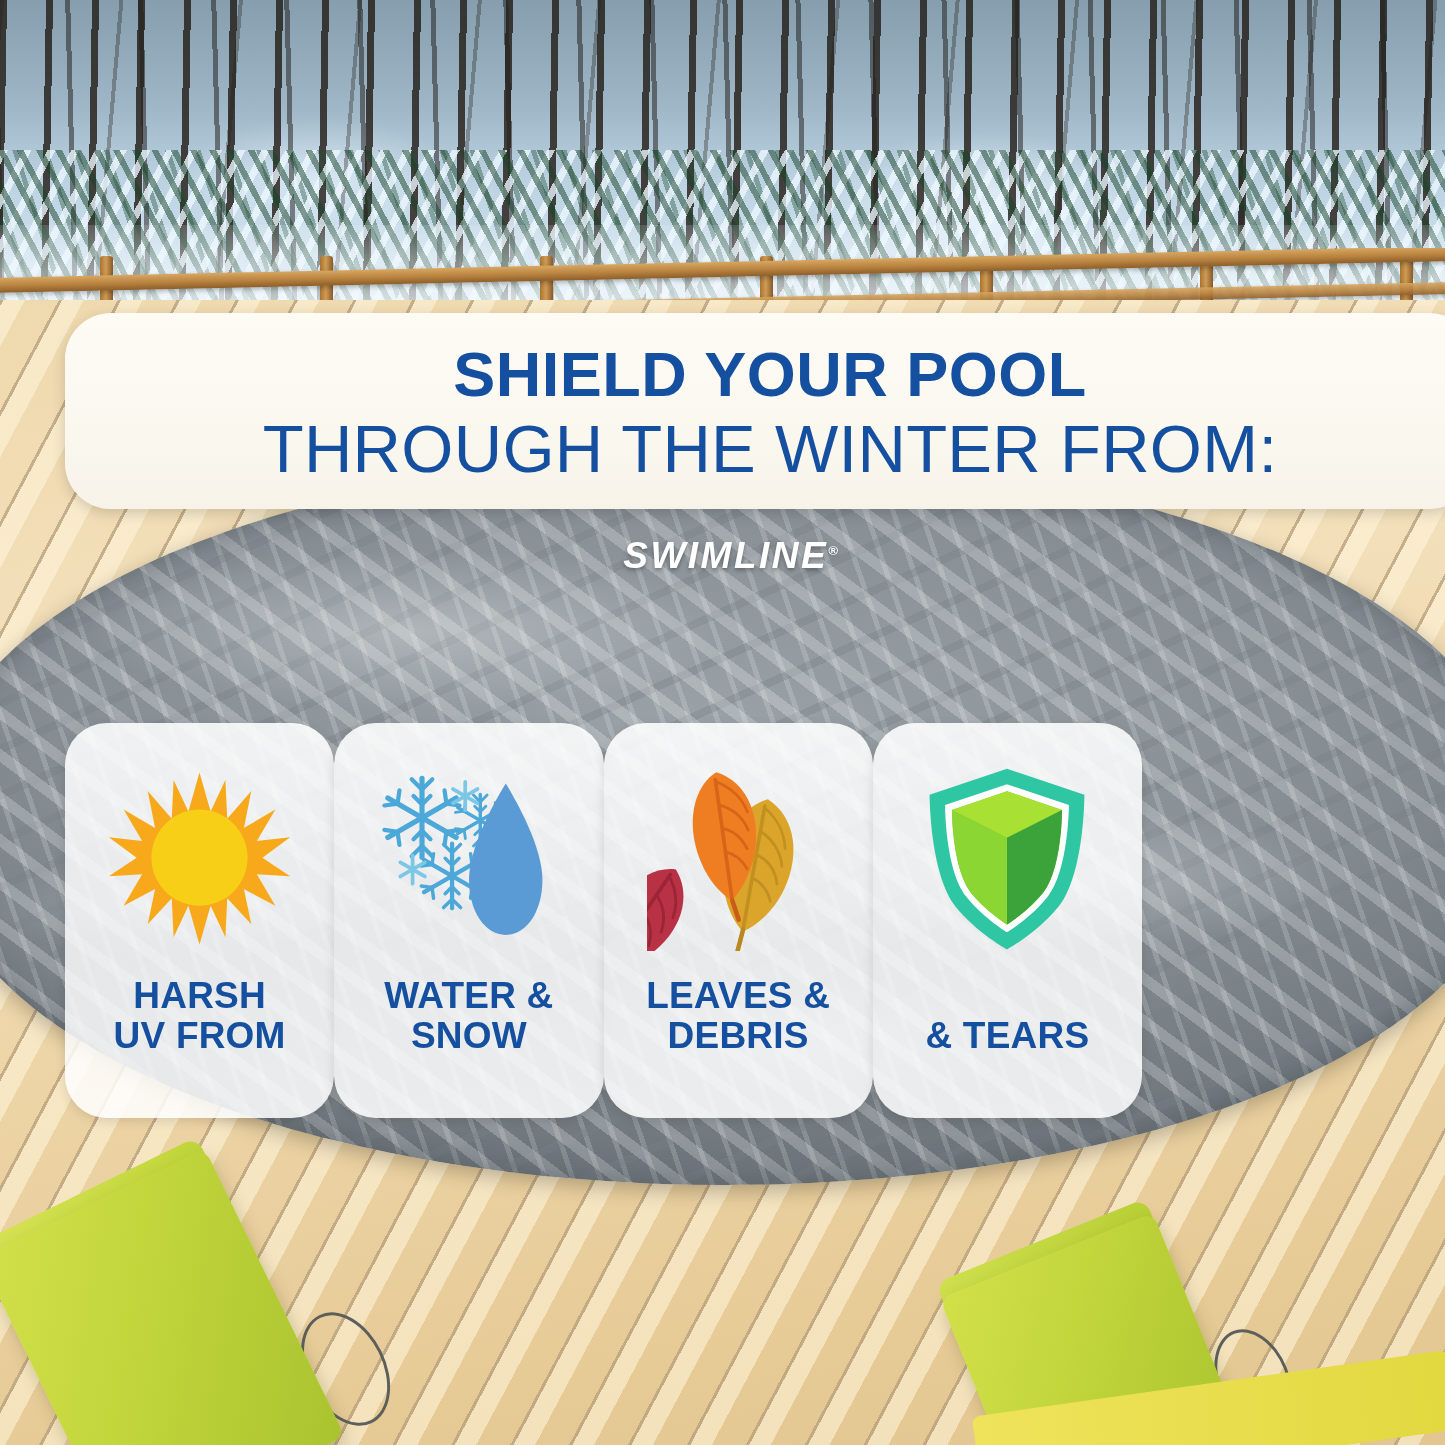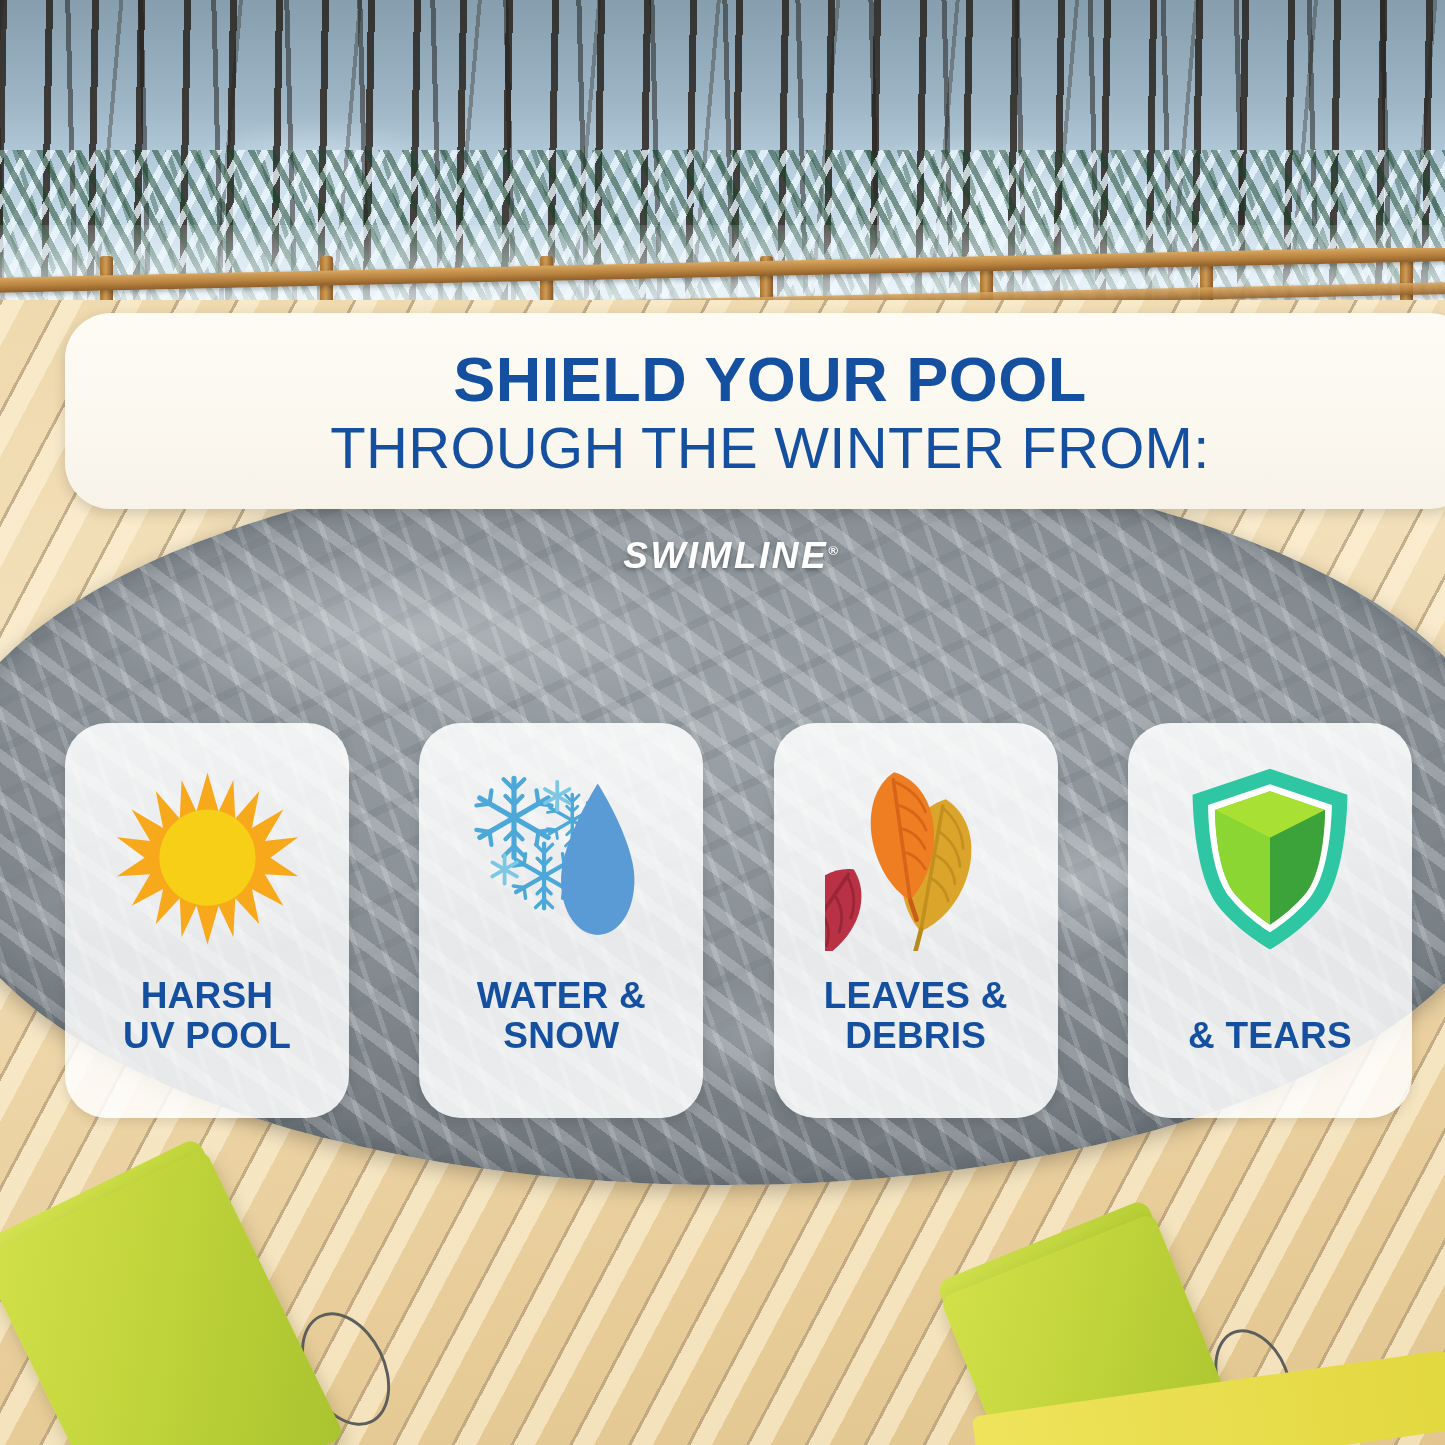--- a/index.html
+++ b/index.html
@@ -153,21 +153,21 @@
     color:#1550a0;
     font-weight:bold;
     font-size:63px;
     letter-spacing:.5px;
     line-height:1.02;
     white-space:nowrap;
   }
   .headline-l2{
     color:#1550a0;
     font-weight:normal;
-    font-size:58px;
+    font-size:67px;
     letter-spacing:.3px;
     line-height:1.12;
     white-space:nowrap;
     margin-top:4px;
   }
 
   
   .brand-logo{
     position:absolute; left:16px; right:0; top:535px;
     text-align:center;
@@ -176,21 +176,21 @@
     font-style:italic;
     font-size:37px;
     letter-spacing:2.5px;
     text-shadow:0 2px 4px rgba(0,0,0,.35);
   }
   .brand-logo .tm{ font-size:13px; vertical-align:super; letter-spacing:0; }
 
   
   .cards{
     position:absolute; left:65px; top:723px;
-    width:1347px; height:395px;
+    width:1077px; height:395px;
     display:flex; justify-content:space-between;
   }
   .card{
     width:284px; height:395px;
     border-radius:42px;
     background:linear-gradient(180deg, rgba(255,255,255,.88) 0%, rgba(255,255,255,.80) 55%, rgba(255,255,255,.86) 100%);
     box-shadow:0 3px 12px rgba(0,0,0,.12);
     display:flex; flex-direction:column;
     align-items:center;
     padding-top:34px;
@@ -271,21 +271,21 @@
                      L168 98 L198 118 L162 116 L182 150 L148 132 L156 170 L130 142 L128 184
                      L112 150 L100 192 L88 150 L72 184 L70 142 L44 170 L52 132 L18 150
                      L38 116 L2 118 L32 98 L2 76 L38 80 L18 46 L52 66 L44 26 L70 56
                      L72 14 L88 48 Z"></path>
           </g>
           <circle cx="100" cy="98" r="52" fill="#f7cf16"></circle>
         </svg>
       </div>
       <div class="card-label">
         <span>HARSH</span><br>
-        <span>UV POOL</span>
+        <span>UV FROM</span>
       </div>
     </div>
 
     <div class="card">
       <div class="card-icon">
         <svg viewBox="0 0 200 200" width="188" height="188" aria-hidden="true">
           <defs>
             <g id="flake" stroke="#4ba8d8" stroke-width="5.5" stroke-linecap="round" fill="none">
               <line x1="0" y1="-42" x2="0" y2="42"></line>
               <line x1="-36.4" y1="-21" x2="36.4" y2="21"></line>

